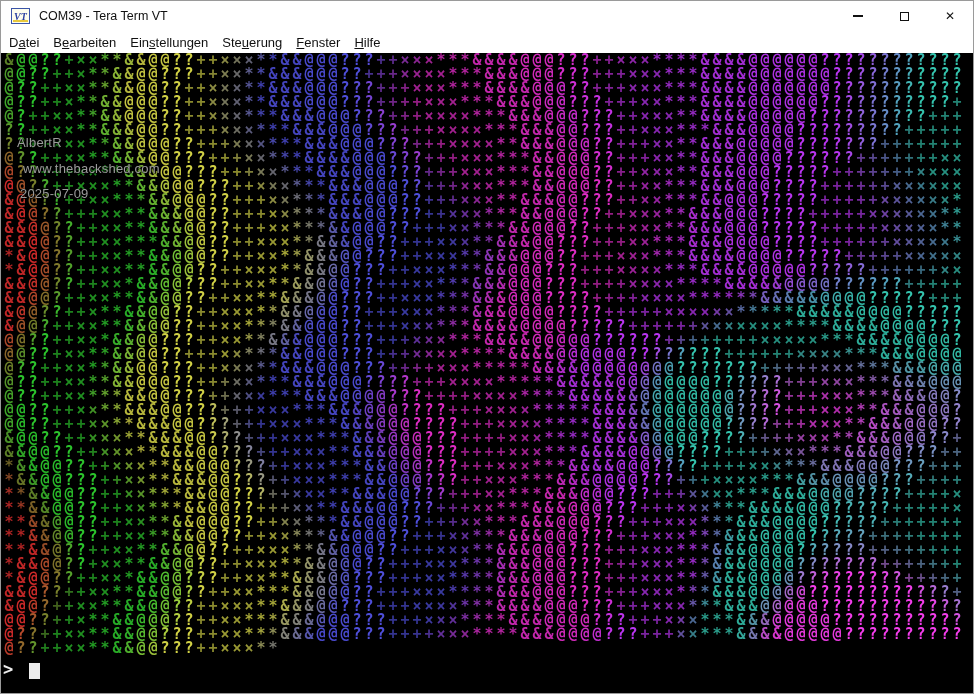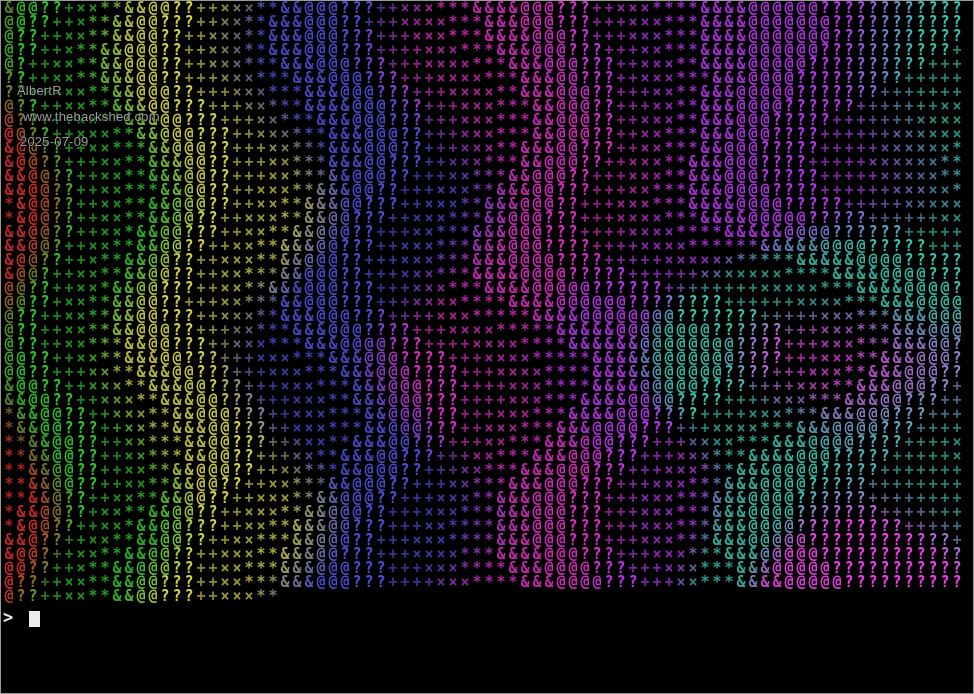--- a/index.html
+++ b/index.html
@@ -41,21 +41,44 @@
     text-shadow:1px 1px 1px #000,0 0 2px #000;letter-spacing:0.2px;}
   .ov-0{left:16px;top:82px;}
   .ov-1{left:22px;top:108px;}
   .ov-2{left:19px;top:133px;}
 </style>
 </head>
 <body>
 
 <div class="window">
 
+  <div class="titlebar">
+    <div class="vticon">VT</div>
+    <span class="title-text">COM39 - Tera Term VT</span>
+    <div class="caption-controls">
+      <div class="cap-btn">
+        <span class="min-glyph"></span>
+      </div>
+      <div class="cap-btn">
+        <span class="max-glyph"></span>
+      </div>
+      <div class="cap-btn">
+        <span class="close-glyph">✕</span>
+      </div>
+    </div>
+  </div>
 
+  <div class="menubar">
+      <span class="menu-item">D<u>a</u>tei</span>
+      <span class="menu-item">B<u>e</u>arbeiten</span>
+      <span class="menu-item">Ein<u>s</u>tellungen</span>
+      <span class="menu-item">Ste<u>u</u>erung</span>
+      <span class="menu-item"><u>F</u>enster</span>
+      <span class="menu-item"><u>H</u>ilfe</span>
+    </div>
 
   <div class="screen">
     <div class="art">
         <div class="art-row"><span style="color:rgb(89,126,38)">&amp;</span><span style="color:rgb(49,176,41)">@</span><span style="color:rgb(41,184,41)">@</span><span style="color:rgb(44,197,44)">?</span><span style="color:rgb(44,197,44)">?</span><span style="color:rgb(29,130,29)">+</span><span style="color:rgb(32,143,32)">×</span><span style="color:rgb(39,144,33)">×</span><span style="color:rgb(76,160,41)">*</span><span style="color:rgb(110,163,47)">*</span><span style="color:rgb(154,179,56)">&amp;</span><span style="color:rgb(181,181,60)">&amp;</span><span style="color:rgb(196,196,65)">@</span><span style="color:rgb(196,196,65)">@</span><span style="color:rgb(210,210,70)">?</span><span style="color:rgb(210,210,70)">?</span><span style="color:rgb(138,138,46)">+</span><span style="color:rgb(138,138,46)">+</span><span style="color:rgb(137,137,68)">×</span><span style="color:rgb(117,117,92)">×</span><span style="color:rgb(96,96,115)">×</span><span style="color:rgb(84,84,150)">*</span><span style="color:rgb(63,63,174)">*</span><span style="color:rgb(68,68,189)">&amp;</span><span style="color:rgb(68,68,189)">&amp;</span><span style="color:rgb(73,73,204)">@</span><span style="color:rgb(73,73,204)">@</span><span style="color:rgb(73,73,204)">@</span><span style="color:rgb(79,79,219)">?</span><span style="color:rgb(79,79,219)">?</span><span style="color:rgb(88,77,218)">?</span><span style="color:rgb(75,46,140)">+</span><span style="color:rgb(92,42,138)">+</span><span style="color:rgb(121,42,149)">×</span><span style="color:rgb(139,37,147)">×</span><span style="color:rgb(157,33,144)">×</span><span style="color:rgb(177,35,157)">*</span><span style="color:rgb(177,35,157)">*</span><span style="color:rgb(177,35,157)">*</span><span style="color:rgb(193,38,170)">&amp;</span><span style="color:rgb(193,38,170)">&amp;</span><span style="color:rgb(193,38,170)">&amp;</span><span style="color:rgb(193,38,170)">&amp;</span><span style="color:rgb(208,41,184)">@</span><span style="color:rgb(208,41,184)">@</span><span style="color:rgb(208,41,184)">@</span><span style="color:rgb(220,45,202)">?</span><span style="color:rgb(215,46,207)">?</span><span style="color:rgb(211,47,213)">?</span><span style="color:rgb(136,31,143)">+</span><span style="color:rgb(133,32,146)">+</span><span style="color:rgb(144,36,165)">×</span><span style="color:rgb(141,37,168)">×</span><span style="color:rgb(139,37,171)">×</span><span style="color:rgb(149,41,191)">*</span><span style="color:rgb(148,42,192)">*</span><span style="color:rgb(148,42,192)">*</span><span style="color:rgb(148,42,192)">*</span><span style="color:rgb(161,45,209)">&amp;</span><span style="color:rgb(161,45,209)">&amp;</span><span style="color:rgb(161,45,209)">&amp;</span><span style="color:rgb(161,45,209)">&amp;</span><span style="color:rgb(173,49,225)">@</span><span style="color:rgb(173,49,225)">@</span><span style="color:rgb(173,49,225)">@</span><span style="color:rgb(173,49,225)">@</span><span style="color:rgb(173,49,225)">@</span><span style="color:rgb(173,49,225)">@</span><span style="color:rgb(186,53,242)">?</span><span style="color:rgb(186,53,242)">?</span><span style="color:rgb(185,54,241)">?</span><span style="color:rgb(166,74,232)">?</span><span style="color:rgb(147,95,222)">?</span><span style="color:rgb(126,118,212)">?</span><span style="color:rgb(105,140,201)">?</span><span style="color:rgb(83,164,191)">?</span><span style="color:rgb(61,188,179)">?</span><span style="color:rgb(53,197,175)">?</span><span style="color:rgb(53,197,175)">?</span><span style="color:rgb(53,197,175)">?</span></div>
         <div class="art-row"><span style="color:rgb(76,153,41)">@</span><span style="color:rgb(41,184,41)">@</span><span style="color:rgb(44,197,44)">?</span><span style="color:rgb(44,197,44)">?</span><span style="color:rgb(29,130,29)">+</span><span style="color:rgb(29,130,29)">+</span><span style="color:rgb(32,143,32)">×</span><span style="color:rgb(59,159,39)">*</span><span style="color:rgb(93,161,44)">*</span><span style="color:rgb(137,178,53)">&amp;</span><span style="color:rgb(172,181,59)">&amp;</span><span style="color:rgb(196,196,65)">@</span><span style="color:rgb(196,196,65)">@</span><span style="color:rgb(210,210,70)">?</span><span style="color:rgb(210,210,70)">?</span><span style="color:rgb(210,210,70)">?</span><span style="color:rgb(138,138,46)">+</span><span style="color:rgb(133,133,52)">+</span><span style="color:rgb(126,126,82)">×</span><span style="color:rgb(105,105,105)">×</span><span style="color:rgb(93,93,140)">*</span><span style="color:rgb(71,71,165)">*</span><span style="color:rgb(68,68,189)">&amp;</span><span style="color:rgb(68,68,189)">&amp;</span><span style="color:rgb(68,68,189)">&amp;</span><span style="color:rgb(73,73,204)">@</span><span style="color:rgb(73,73,204)">@</span><span style="color:rgb(73,73,204)">@</span><span style="color:rgb(79,79,219)">?</span><span style="color:rgb(79,79,219)">?</span><span style="color:rgb(70,48,141)">+</span><span style="color:rgb(87,43,139)">+</span><span style="color:rgb(104,39,136)">+</span><span style="color:rgb(134,39,147)">×</span><span style="color:rgb(152,34,145)">×</span><span style="color:rgb(162,32,143)">×</span><span style="color:rgb(162,32,143)">×</span><span style="color:rgb(177,35,157)">*</span><span style="color:rgb(177,35,157)">*</span><span style="color:rgb(177,35,157)">*</span><span style="color:rgb(193,38,170)">&amp;</span><span style="color:rgb(193,38,170)">&amp;</span><span style="color:rgb(193,38,170)">&amp;</span><span style="color:rgb(208,41,184)">@</span><span style="color:rgb(208,41,184)">@</span><span style="color:rgb(205,42,187)">@</span><span style="color:rgb(215,46,207)">?</span><span style="color:rgb(211,47,212)">?</span><span style="color:rgb(206,48,217)">?</span><span style="color:rgb(133,32,146)">+</span><span style="color:rgb(130,33,149)">+</span><span style="color:rgb(128,33,152)">+</span><span style="color:rgb(139,37,171)">×</span><span style="color:rgb(136,38,174)">×</span><span style="color:rgb(135,38,176)">×</span><span style="color:rgb(148,42,192)">*</span><span style="color:rgb(148,42,192)">*</span><span style="color:rgb(148,42,192)">*</span><span style="color:rgb(161,45,209)">&amp;</span><span style="color:rgb(161,45,209)">&amp;</span><span style="color:rgb(161,45,209)">&amp;</span><span style="color:rgb(161,45,209)">&amp;</span><span style="color:rgb(173,49,225)">@</span><span style="color:rgb(173,49,225)">@</span><span style="color:rgb(173,49,225)">@</span><span style="color:rgb(173,49,225)">@</span><span style="color:rgb(173,49,225)">@</span><span style="color:rgb(173,49,225)">@</span><span style="color:rgb(173,49,225)">@</span><span style="color:rgb(186,53,242)">?</span><span style="color:rgb(177,62,238)">?</span><span style="color:rgb(158,83,228)">?</span><span style="color:rgb(138,104,218)">?</span><span style="color:rgb(117,127,208)">?</span><span style="color:rgb(96,150,197)">?</span><span style="color:rgb(74,174,186)">?</span><span style="color:rgb(53,197,175)">?</span><span style="color:rgb(53,197,175)">?</span><span style="color:rgb(53,197,175)">?</span><span style="color:rgb(53,197,175)">?</span></div>
         <div class="art-row"><span style="color:rgb(64,163,41)">@</span><span style="color:rgb(44,197,44)">?</span><span style="color:rgb(44,197,44)">?</span><span style="color:rgb(29,130,29)">+</span><span style="color:rgb(29,130,29)">+</span><span style="color:rgb(32,143,32)">×</span><span style="color:rgb(32,143,32)">×</span><span style="color:rgb(69,159,40)">*</span><span style="color:rgb(102,162,45)">*</span><span style="color:rgb(147,179,55)">&amp;</span><span style="color:rgb(181,181,60)">&amp;</span><span style="color:rgb(196,196,65)">@</span><span style="color:rgb(196,196,65)">@</span><span style="color:rgb(210,210,70)">?</span><span style="color:rgb(210,210,70)">?</span><span style="color:rgb(138,138,46)">+</span><span style="color:rgb(138,138,46)">+</span><span style="color:rgb(140,140,66)">×</span><span style="color:rgb(119,119,89)">×</span><span style="color:rgb(98,98,113)">×</span><span style="color:rgb(85,85,149)">*</span><span style="color:rgb(63,63,173)">*</span><span style="color:rgb(68,68,189)">&amp;</span><span style="color:rgb(68,68,189)">&amp;</span><span style="color:rgb(68,68,189)">&amp;</span><span style="color:rgb(73,73,204)">@</span><span style="color:rgb(73,73,204)">@</span><span style="color:rgb(73,73,204)">@</span><span style="color:rgb(79,79,219)">?</span><span style="color:rgb(90,76,217)">?</span><span style="color:rgb(116,70,213)">?</span><span style="color:rgb(94,42,138)">+</span><span style="color:rgb(111,38,135)">+</span><span style="color:rgb(128,33,132)">+</span><span style="color:rgb(159,32,144)">×</span><span style="color:rgb(162,32,143)">×</span><span style="color:rgb(162,32,143)">×</span><span style="color:rgb(177,35,157)">*</span><span style="color:rgb(177,35,157)">*</span><span style="color:rgb(177,35,157)">*</span><span style="color:rgb(193,38,170)">&amp;</span><span style="color:rgb(193,38,170)">&amp;</span><span style="color:rgb(193,38,170)">&amp;</span><span style="color:rgb(193,38,170)">&amp;</span><span style="color:rgb(207,41,185)">@</span><span style="color:rgb(203,42,190)">@</span><span style="color:rgb(198,43,195)">@</span><span style="color:rgb(208,47,215)">?</span><span style="color:rgb(204,48,221)">?</span><span style="color:rgb(131,32,148)">+</span><span style="color:rgb(129,33,151)">+</span><span style="color:rgb(126,34,154)">+</span><span style="color:rgb(137,38,173)">×</span><span style="color:rgb(135,38,176)">×</span><span style="color:rgb(135,38,176)">×</span><span style="color:rgb(148,42,192)">*</span><span style="color:rgb(148,42,192)">*</span><span style="color:rgb(148,42,192)">*</span><span style="color:rgb(161,45,209)">&amp;</span><span style="color:rgb(161,45,209)">&amp;</span><span style="color:rgb(161,45,209)">&amp;</span><span style="color:rgb(161,45,209)">&amp;</span><span style="color:rgb(173,49,225)">@</span><span style="color:rgb(173,49,225)">@</span><span style="color:rgb(173,49,225)">@</span><span style="color:rgb(173,49,225)">@</span><span style="color:rgb(173,49,225)">@</span><span style="color:rgb(173,49,225)">@</span><span style="color:rgb(173,49,225)">@</span><span style="color:rgb(186,53,242)">?</span><span style="color:rgb(171,69,234)">?</span><span style="color:rgb(151,90,225)">?</span><span style="color:rgb(131,112,215)">?</span><span style="color:rgb(111,134,204)">?</span><span style="color:rgb(89,158,193)">?</span><span style="color:rgb(67,182,182)">?</span><span style="color:rgb(53,197,175)">?</span><span style="color:rgb(53,197,175)">?</span><span style="color:rgb(53,197,175)">?</span><span style="color:rgb(53,197,175)">?</span></div>
         <div class="art-row"><span style="color:rgb(61,165,41)">@</span><span style="color:rgb(44,197,44)">?</span><span style="color:rgb(44,197,44)">?</span><span style="color:rgb(29,130,29)">+</span><span style="color:rgb(29,130,29)">+</span><span style="color:rgb(32,143,32)">×</span><span style="color:rgb(36,157,35)">*</span><span style="color:rgb(71,159,40)">*</span><span style="color:rgb(113,176,50)">&amp;</span><span style="color:rgb(149,179,55)">&amp;</span><span style="color:rgb(196,196,65)">@</span><span style="color:rgb(196,196,65)">@</span><span style="color:rgb(196,196,65)">@</span><span style="color:rgb(210,210,70)">?</span><span style="color:rgb(210,210,70)">?</span><span style="color:rgb(138,138,46)">+</span><span style="color:rgb(138,138,46)">+</span><span style="color:rgb(138,138,67)">×</span><span style="color:rgb(117,117,91)">×</span><span style="color:rgb(97,97,114)">×</span><span style="color:rgb(84,84,150)">*</span><span style="color:rgb(63,63,174)">*</span><span style="color:rgb(68,68,189)">&amp;</span><span style="color:rgb(68,68,189)">&amp;</span><span style="color:rgb(68,68,189)">&amp;</span><span style="color:rgb(73,73,204)">@</span><span style="color:rgb(73,73,204)">@</span><span style="color:rgb(73,73,204)">@</span><span style="color:rgb(79,79,219)">?</span><span style="color:rgb(92,76,217)">?</span><span style="color:rgb(119,69,213)">?</span><span style="color:rgb(95,41,137)">+</span><span style="color:rgb(112,37,135)">+</span><span style="color:rgb(129,33,132)">+</span><span style="color:rgb(146,29,130)">+</span><span style="color:rgb(162,32,143)">×</span><span style="color:rgb(162,32,143)">×</span><span style="color:rgb(162,32,143)">×</span><span style="color:rgb(177,35,157)">*</span><span style="color:rgb(177,35,157)">*</span><span style="color:rgb(177,35,157)">*</span><span style="color:rgb(193,38,170)">&amp;</span><span style="color:rgb(193,38,170)">&amp;</span><span style="color:rgb(193,38,170)">&amp;</span><span style="color:rgb(207,41,185)">@</span><span style="color:rgb(202,42,191)">@</span><span style="color:rgb(198,43,196)">@</span><span style="color:rgb(208,48,216)">?</span><span style="color:rgb(203,49,221)">?</span><span style="color:rgb(199,50,226)">?</span><span style="color:rgb(128,33,152)">+</span><span style="color:rgb(126,34,155)">+</span><span style="color:rgb(124,34,158)">+</span><span style="color:rgb(135,38,176)">×</span><span style="color:rgb(135,38,176)">×</span><span style="color:rgb(148,42,192)">*</span><span style="color:rgb(148,42,192)">*</span><span style="color:rgb(148,42,192)">*</span><span style="color:rgb(161,45,209)">&amp;</span><span style="color:rgb(161,45,209)">&amp;</span><span style="color:rgb(161,45,209)">&amp;</span><span style="color:rgb(161,45,209)">&amp;</span><span style="color:rgb(173,49,225)">@</span><span style="color:rgb(173,49,225)">@</span><span style="color:rgb(173,49,225)">@</span><span style="color:rgb(173,49,225)">@</span><span style="color:rgb(173,49,225)">@</span><span style="color:rgb(173,49,225)">@</span><span style="color:rgb(186,53,242)">?</span><span style="color:rgb(183,55,241)">?</span><span style="color:rgb(165,75,232)">?</span><span style="color:rgb(146,96,222)">?</span><span style="color:rgb(126,117,212)">?</span><span style="color:rgb(106,140,202)">?</span><span style="color:rgb(84,163,191)">?</span><span style="color:rgb(62,187,180)">?</span><span style="color:rgb(53,197,175)">?</span><span style="color:rgb(53,197,175)">?</span><span style="color:rgb(53,197,175)">?</span><span style="color:rgb(35,130,115)">+</span></div>
         <div class="art-row"><span style="color:rgb(69,159,41)">@</span><span style="color:rgb(44,197,44)">?</span><span style="color:rgb(29,130,29)">+</span><span style="color:rgb(29,130,29)">+</span><span style="color:rgb(32,143,32)">×</span><span style="color:rgb(32,143,32)">×</span><span style="color:rgb(35,157,35)">*</span><span style="color:rgb(65,159,40)">*</span><span style="color:rgb(107,176,49)">&amp;</span><span style="color:rgb(143,178,54)">&amp;</span><span style="color:rgb(193,196,65)">@</span><span style="color:rgb(196,196,65)">@</span><span style="color:rgb(196,196,65)">@</span><span style="color:rgb(210,210,70)">?</span><span style="color:rgb(210,210,70)">?</span><span style="color:rgb(138,138,46)">+</span><span style="color:rgb(138,138,46)">+</span><span style="color:rgb(142,142,62)">×</span><span style="color:rgb(121,121,86)">×</span><span style="color:rgb(101,101,110)">×</span><span style="color:rgb(88,88,145)">*</span><span style="color:rgb(66,66,170)">*</span><span style="color:rgb(63,63,174)">*</span><span style="color:rgb(68,68,189)">&amp;</span><span style="color:rgb(68,68,189)">&amp;</span><span style="color:rgb(68,68,189)">&amp;</span><span style="color:rgb(73,73,204)">@</span><span style="color:rgb(73,73,204)">@</span><span style="color:rgb(73,73,204)">@</span><span style="color:rgb(86,77,218)">?</span><span style="color:rgb(112,71,214)">?</span><span style="color:rgb(139,64,210)">?</span><span style="color:rgb(108,38,135)">+</span><span style="color:rgb(125,34,133)">+</span><span style="color:rgb(142,30,130)">+</span><span style="color:rgb(162,32,143)">×</span><span style="color:rgb(162,32,143)">×</span><span style="color:rgb(162,32,143)">×</span><span style="color:rgb(162,32,143)">×</span><span style="color:rgb(177,35,157)">*</span><span style="color:rgb(177,35,157)">*</span><span style="color:rgb(177,35,157)">*</span><span style="color:rgb(193,38,170)">&amp;</span><span style="color:rgb(193,38,170)">&amp;</span><span style="color:rgb(193,38,170)">&amp;</span><span style="color:rgb(203,42,189)">@</span><span style="color:rgb(199,43,195)">@</span><span style="color:rgb(194,44,200)">@</span><span style="color:rgb(204,48,220)">?</span><span style="color:rgb(200,49,225)">?</span><span style="color:rgb(196,50,230)">?</span><span style="color:rgb(126,34,154)">+</span><span style="color:rgb(124,34,157)">+</span><span style="color:rgb(135,38,176)">×</span><span style="color:rgb(135,38,176)">×</span><span style="color:rgb(135,38,176)">×</span><span style="color:rgb(148,42,192)">*</span><span style="color:rgb(148,42,192)">*</span><span style="color:rgb(161,45,209)">&amp;</span><span style="color:rgb(161,45,209)">&amp;</span><span style="color:rgb(161,45,209)">&amp;</span><span style="color:rgb(161,45,209)">&amp;</span><span style="color:rgb(173,49,225)">@</span><span style="color:rgb(173,49,225)">@</span><span style="color:rgb(173,49,225)">@</span><span style="color:rgb(173,49,225)">@</span><span style="color:rgb(173,49,225)">@</span><span style="color:rgb(186,53,242)">?</span><span style="color:rgb(186,53,242)">?</span><span style="color:rgb(180,59,239)">?</span><span style="color:rgb(162,78,230)">?</span><span style="color:rgb(144,99,221)">?</span><span style="color:rgb(124,120,211)">?</span><span style="color:rgb(103,142,201)">?</span><span style="color:rgb(82,165,190)">?</span><span style="color:rgb(61,188,179)">?</span><span style="color:rgb(53,197,175)">?</span><span style="color:rgb(35,130,115)">+</span><span style="color:rgb(35,130,115)">+</span><span style="color:rgb(35,130,115)">+</span></div>
         <div class="art-row"><span style="color:rgb(91,156,44)">?</span><span style="color:rgb(44,197,44)">?</span><span style="color:rgb(29,130,29)">+</span><span style="color:rgb(29,130,29)">+</span><span style="color:rgb(32,143,32)">×</span><span style="color:rgb(32,143,32)">×</span><span style="color:rgb(35,157,35)">*</span><span style="color:rgb(52,158,37)">*</span><span style="color:rgb(93,174,46)">&amp;</span><span style="color:rgb(129,177,52)">&amp;</span><span style="color:rgb(164,180,58)">&amp;</span><span style="color:rgb(196,196,65)">@</span><span style="color:rgb(196,196,65)">@</span><span style="color:rgb(210,210,70)">?</span><span style="color:rgb(210,210,70)">?</span><span style="color:rgb(138,138,46)">+</span><span style="color:rgb(138,138,46)">+</span><span style="color:rgb(137,137,47)">+</span><span style="color:rgb(131,131,76)">×</span><span style="color:rgb(110,110,99)">×</span><span style="color:rgb(90,90,122)">×</span><span style="color:rgb(76,76,158)">*</span><span style="color:rgb(63,63,174)">*</span><span style="color:rgb(63,63,174)">*</span><span style="color:rgb(68,68,189)">&amp;</span><span style="color:rgb(68,68,189)">&amp;</span><span style="color:rgb(68,68,189)">&amp;</span><span style="color:rgb(73,73,204)">@</span><span style="color:rgb(73,73,204)">@</span><span style="color:rgb(73,73,204)">@</span><span style="color:rgb(98,74,216)">?</span><span style="color:rgb(125,68,212)">?</span><span style="color:rgb(151,61,208)">?</span><span style="color:rgb(116,36,134)">+</span><span style="color:rgb(132,32,132)">+</span><span style="color:rgb(147,29,130)">+</span><span style="color:rgb(162,32,143)">×</span><span style="color:rgb(162,32,143)">×</span><span style="color:rgb(162,32,143)">×</span><span style="color:rgb(162,32,143)">×</span><span style="color:rgb(177,35,157)">*</span><span style="color:rgb(177,35,157)">*</span><span style="color:rgb(177,35,157)">*</span><span style="color:rgb(193,38,170)">&amp;</span><span style="color:rgb(193,38,170)">&amp;</span><span style="color:rgb(191,38,172)">&amp;</span><span style="color:rgb(202,42,191)">@</span><span style="color:rgb(197,43,197)">@</span><span style="color:rgb(207,48,217)">?</span><span style="color:rgb(203,49,222)">?</span><span style="color:rgb(199,50,227)">?</span><span style="color:rgb(128,33,152)">+</span><span style="color:rgb(125,34,155)">+</span><span style="color:rgb(136,38,175)">×</span><span style="color:rgb(135,38,176)">×</span><span style="color:rgb(135,38,176)">×</span><span style="color:rgb(148,42,192)">*</span><span style="color:rgb(148,42,192)">*</span><span style="color:rgb(148,42,192)">*</span><span style="color:rgb(161,45,209)">&amp;</span><span style="color:rgb(161,45,209)">&amp;</span><span style="color:rgb(161,45,209)">&amp;</span><span style="color:rgb(173,49,225)">@</span><span style="color:rgb(173,49,225)">@</span><span style="color:rgb(173,49,225)">@</span><span style="color:rgb(173,49,225)">@</span><span style="color:rgb(186,53,242)">?</span><span style="color:rgb(186,53,242)">?</span><span style="color:rgb(186,53,242)">?</span><span style="color:rgb(180,60,239)">?</span><span style="color:rgb(162,79,230)">?</span><span style="color:rgb(143,99,221)">?</span><span style="color:rgb(124,120,211)">?</span><span style="color:rgb(104,141,201)">?</span><span style="color:rgb(83,164,191)">?</span><span style="color:rgb(41,123,118)">+</span><span style="color:rgb(35,130,115)">+</span><span style="color:rgb(35,130,115)">+</span><span style="color:rgb(35,130,115)">+</span><span style="color:rgb(35,130,115)">+</span></div>
         <div class="art-row"><span style="color:rgb(116,134,44)">?</span><span style="color:rgb(67,177,44)">?</span><span style="color:rgb(29,130,29)">+</span><span style="color:rgb(29,130,29)">+</span><span style="color:rgb(32,143,32)">×</span><span style="color:rgb(32,143,32)">×</span><span style="color:rgb(32,143,32)">×</span><span style="color:rgb(35,157,35)">*</span><span style="color:rgb(66,159,40)">*</span><span style="color:rgb(108,176,49)">&amp;</span><span style="color:rgb(143,178,54)">&amp;</span><span style="color:rgb(192,196,65)">@</span><span style="color:rgb(196,196,65)">@</span><span style="color:rgb(196,196,65)">@</span><span style="color:rgb(210,210,70)">?</span><span style="color:rgb(210,210,70)">?</span><span style="color:rgb(138,138,46)">+</span><span style="color:rgb(138,138,46)">+</span><span style="color:rgb(131,131,54)">+</span><span style="color:rgb(124,124,83)">×</span><span style="color:rgb(104,104,106)">×</span><span style="color:rgb(84,84,129)">×</span><span style="color:rgb(70,70,166)">*</span><span style="color:rgb(63,63,174)">*</span><span style="color:rgb(63,63,174)">*</span><span style="color:rgb(68,68,189)">&amp;</span><span style="color:rgb(68,68,189)">&amp;</span><span style="color:rgb(68,68,189)">&amp;</span><span style="color:rgb(73,73,204)">@</span><span style="color:rgb(73,73,204)">@</span><span style="color:rgb(73,73,204)">@</span><span style="color:rgb(104,73,215)">?</span><span style="color:rgb(130,67,211)">?</span><span style="color:rgb(155,60,207)">?</span><span style="color:rgb(119,36,134)">+</span><span style="color:rgb(135,32,131)">+</span><span style="color:rgb(147,29,130)">+</span><span style="color:rgb(162,32,143)">×</span><span style="color:rgb(162,32,143)">×</span><span style="color:rgb(162,32,143)">×</span><span style="color:rgb(162,32,143)">×</span><span style="color:rgb(177,35,157)">*</span><span style="color:rgb(177,35,157)">*</span><span style="color:rgb(193,38,170)">&amp;</span><span style="color:rgb(193,38,170)">&amp;</span><span style="color:rgb(193,38,170)">&amp;</span><span style="color:rgb(206,41,186)">@</span><span style="color:rgb(201,42,192)">@</span><span style="color:rgb(197,43,197)">@</span><span style="color:rgb(207,48,217)">?</span><span style="color:rgb(203,49,222)">?</span><span style="color:rgb(130,33,149)">+</span><span style="color:rgb(128,33,153)">+</span><span style="color:rgb(125,34,156)">+</span><span style="color:rgb(135,38,175)">×</span><span style="color:rgb(135,38,176)">×</span><span style="color:rgb(148,42,192)">*</span><span style="color:rgb(148,42,192)">*</span><span style="color:rgb(161,45,209)">&amp;</span><span style="color:rgb(161,45,209)">&amp;</span><span style="color:rgb(161,45,209)">&amp;</span><span style="color:rgb(173,49,225)">@</span><span style="color:rgb(173,49,225)">@</span><span style="color:rgb(173,49,225)">@</span><span style="color:rgb(173,49,225)">@</span><span style="color:rgb(173,49,225)">@</span><span style="color:rgb(186,53,242)">?</span><span style="color:rgb(186,53,242)">?</span><span style="color:rgb(186,53,242)">?</span><span style="color:rgb(182,57,240)">?</span><span style="color:rgb(164,76,231)">?</span><span style="color:rgb(146,96,222)">?</span><span style="color:rgb(127,116,213)">?</span><span style="color:rgb(71,90,133)">+</span><span style="color:rgb(58,104,127)">+</span><span style="color:rgb(45,119,120)">+</span><span style="color:rgb(35,130,115)">+</span><span style="color:rgb(35,130,115)">+</span><span style="color:rgb(35,130,115)">+</span><span style="color:rgb(35,130,115)">+</span></div>

